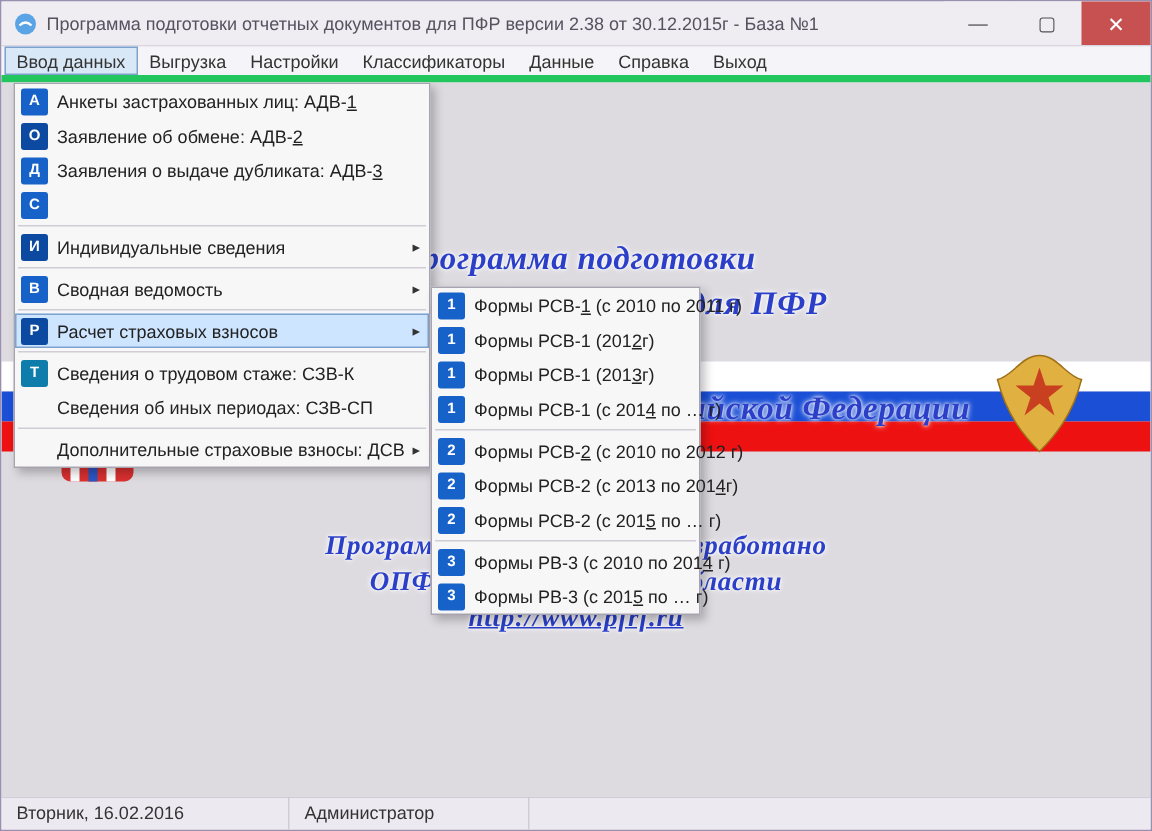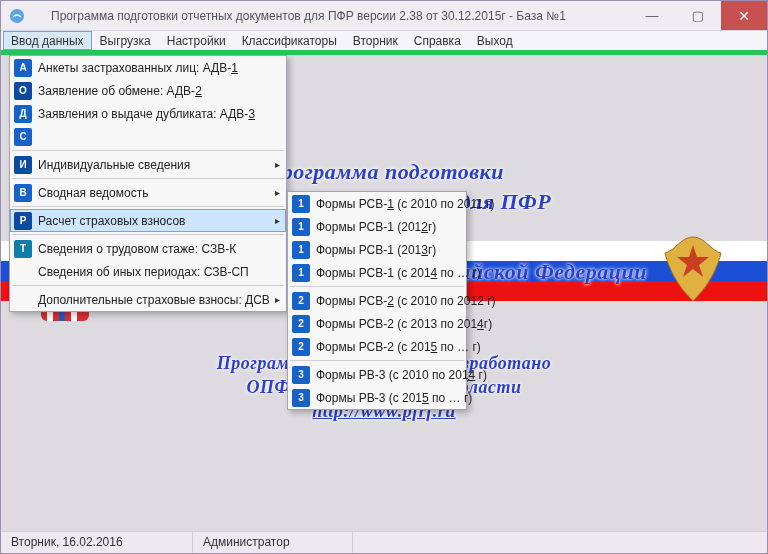--- a/index.html
+++ b/index.html
@@ -1,18 +1,18 @@
 <!DOCTYPE html>
 <html><head>
 <meta charset="utf-8">
 <style>
   * { box-sizing: border-box; margin: 0; padding: 0; }
   html, body { width: 768px; height: 554px; font-family: Tahoma, Arial, sans-serif; font-size: 12px; background: #666; }
   .window { width: 768px; height: 554px; background: #f0eef2; display: flex; flex-direction: column; border: 1px solid #9a8fb0; }
-  .titlebar { height: 30px; background: #efedf2; display: flex; align-items: center; border-bottom: 1px solid #d8d4e0; gap: 20px; }
+  .titlebar { height: 30px; background: #efedf2; display: flex; align-items: center; border-bottom: 1px solid #d8d4e0; }
   .titlebar .icon-app { width:16px; height:16px; margin: 0 6px 0 8px; }
   .titlebar .title { flex: 1; color: #565260; font-size: 12px; white-space: nowrap; overflow: hidden; text-overflow: ellipsis; }
   .win-controls { display: flex; height: 100%; }
   .win-btn { width: 46px; display: flex; align-items: center; justify-content: center; font-family: Arial; }
   .win-btn.min, .win-btn.max { background: #efedf2; color:#555; }
   .win-btn.close { background: #c75050; color:#fff; font-size:14px; }
   .win-btn.min span, .win-btn.max span { font-size:13px; }
   .menubar { height: 24px; background: #f5f4f8; border-bottom: 5px solid #22c55e; display: flex; align-items: stretch; padding: 0 2px; }
   .menuitem { padding: 0 8px; display: flex; align-items: center; color:#333; cursor: default; }
   .menuitem.active { background: #d9e8f7; border: 1px solid #7da2ce; padding: 0 7px; }
@@ -78,21 +78,21 @@
           <span>✕</span>
         </div>
     </div>
   </div>
 
   <div class="menubar" id="menubar">
       <div class="menuitem active">Ввод данных</div>
       <div class="menuitem">Выгрузка</div>
       <div class="menuitem">Настройки</div>
       <div class="menuitem">Классификаторы</div>
-      <div class="menuitem">Вторник</div>
+      <div class="menuitem">Данные</div>
       <div class="menuitem">Справка</div>
       <div class="menuitem">Выход</div>
     </div>
 
   <div class="client">
     <div class="canvas">
       <div class="flag">
         <div class="f1"></div>
           <div class="f2"></div>
           <div class="f3"></div>

